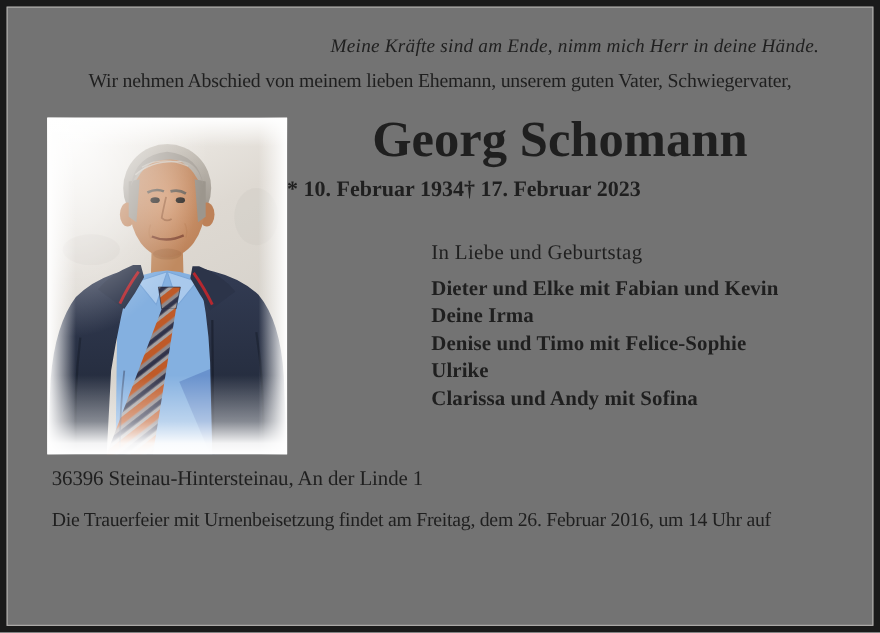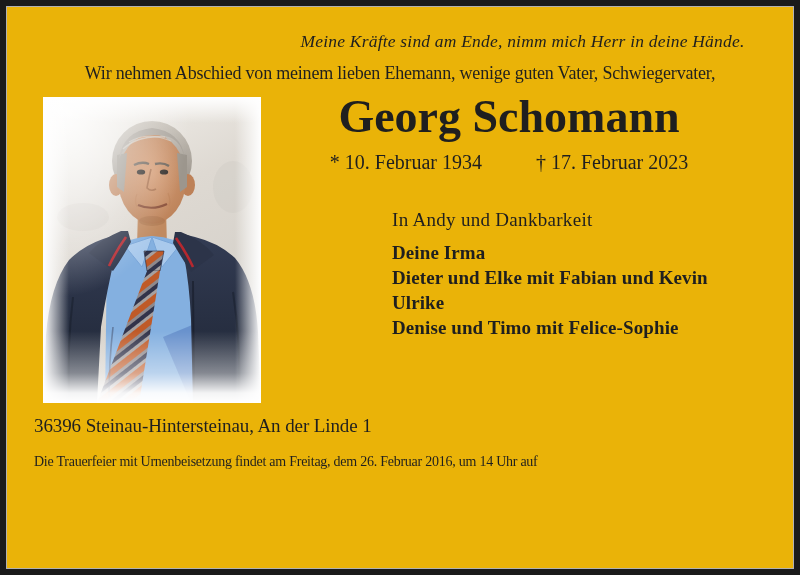--- a/index.html
+++ b/index.html
@@ -2,59 +2,59 @@
 <html style="--frame: #1a1a1a; --text: #1f1f1f; --wall: #dcd8d1; --jacket: #273046; --jacket-dark: #1d2432; --shirt: #84b0e0; --shirt-light: #a9c9ec; --trim-red: #b5282f; --skin: #cf9872; --skin-dark: #b97f58; --hair: #a8a29a; --tie-orange: #bf5a28; --tie-grey: #8f898c; --tie-navy: #31334a;"><head>
 <meta charset="utf-8">
 <style>
   :root{
     --frame:#1a1a1a; --text:#1f1f1f; --wall:#dcd8d1; --jacket:#273046;
     --jacket-dark:#1d2432; --shirt:#84b0e0; --shirt-light:#a9c9ec;
     --trim-red:#b5282f; --skin:#cf9872; --skin-dark:#b97f58; --hair:#a8a29a;
   }
   html,body{margin:0;padding:0;background:#fff;}
   body{width:800px;height:575px;font-family:"Liberation Serif","DejaVu Serif",serif;color:var(--text,#1f1f1f);}
-  .notice{box-sizing:border-box;width:800px;height:575px;border:6px solid var(--frame,#1a1a1a);background:#eab308;}
+  .notice{box-sizing:border-box;width:800px;height:575px;border:6px solid var(--frame,#1a1a1a);background:#737373;}
   .inner{box-sizing:border-box;width:100%;height:100%;border:1px solid #b3b1ae;overflow:hidden;position:relative;}
 
   .motto{margin-top:24px;padding-left:245px;text-align:center;font-style:italic;
          font-size:17.5px;line-height:20px;letter-spacing:.2px;}
   .intro{margin-top:12px;text-align:center;font-size:18px;line-height:21px;letter-spacing:-.2px;}
 
-  .main-row{display:flex;margin-top:13px;align-items:flex-start;}
+  .main-row{display:flex;margin-top:23px;align-items:flex-start;}
   .photo{position:relative;width:218px;height:306px;margin-left:36px;flex:0 0 auto;}
   .photo svg{display:block;}
   .photo-fade{position:absolute;inset:0;pointer-events:none;background:
     linear-gradient(to top,#fff 0,rgba(255,255,255,.95) 10px,rgba(255,255,255,.45) 30px,rgba(255,255,255,0) 72px),
     linear-gradient(to bottom,#fff 0,rgba(255,255,255,0) 26px),
     linear-gradient(to right,#fff 0,rgba(255,255,255,0) 26px),
     linear-gradient(to left,#fff 0,rgba(255,255,255,0) 26px),
     radial-gradient(ellipse at 10% 4%,rgba(255,255,255,.9),rgba(255,255,255,0) 45%);}
 
   .right-col{flex:1;padding-right:36px;}
   .deceased-name{margin-top:-4px;text-align:center;font-weight:bold;font-size:46px;line-height:48px;}
-  .dates{margin-top:9px;display:flex;justify-content:center;gap:54px;
-         font-weight:normal;font-size:20px;line-height:24px;}
+  .dates{margin-top:9px;display:flex;
+         font-weight:bold;font-size:20px;line-height:24px;}
   .tribute{padding-left:131px;}
   .tribute-heading{margin-top:34px;font-size:19px;line-height:24px;letter-spacing:.3px;}
   .mourners{margin-top:8px;font-weight:bold;font-size:19px;line-height:25px;letter-spacing:.1px;}
 
-  .footer{margin-left:27px;margin-top:12px;}
+  .footer{margin-left:40px;margin-top:12px;}
   .address{font-size:19px;line-height:22px;letter-spacing:-.1px;}
-  .funeral{margin-top:14px;font-size:14px;line-height:22px;letter-spacing:-.25px;white-space:nowrap;}
+  .funeral{margin-top:14px;font-size:18px;line-height:22px;letter-spacing:-.25px;white-space:nowrap;}
 </style>
 </head>
 <body>
 
 <div class="notice">
   <div class="inner">
 
     <div class="motto">Meine Kräfte sind am Ende, nimm mich Herr in deine Hände.</div>
 
     <div class="intro">
-      <div>Wir nehmen Abschied von meinem lieben Ehemann, wenige guten Vater, Schwiegervater,</div>
+      <div>Wir nehmen Abschied von meinem lieben Ehemann, unserem guten Vater, Schwiegervater,</div>
     </div>
 
     <div class="main-row">
 
       <div class="photo" role="img" aria-label="Porträtfoto: älterer Mann mit grauem Haar, dunkelblauer Jacke mit rotem Kragenstreifen, hellblauem Hemd und gestreifter Krawatte vor heller Wand">
         <svg width="218" height="306" viewBox="0 0 218 306">
           <defs>
             <linearGradient id="wallGrad" x1="0" y1="0" x2="0.35" y2="1">
               <stop offset="0" stop-color="#f6f4f0"></stop>
               <stop offset="0.45" stop-color="#ded9d2"></stop>
@@ -149,26 +149,27 @@
         <div class="photo-fade"></div>
       </div>
 
       <div class="right-col">
         <div class="deceased-name">Georg Schomann</div>
         <div class="dates">
           <span>* 10. Februar 1934</span>
           <span>† 17. Februar 2023</span>
         </div>
         <div class="tribute">
-          <div class="tribute-heading">In Andy und Dankbarkeit</div>
+          <div class="tribute-heading">In Liebe und Geburtstag</div>
           <div class="mourners">
+            <div>Dieter und Elke mit Fabian und Kevin</div>
             <div>Deine Irma</div>
-            <div>Dieter und Elke mit Fabian und Kevin</div>
+            <div>Denise und Timo mit Felice-Sophie</div>
             <div>Ulrike</div>
-            <div>Denise und Timo mit Felice-Sophie</div>
+            <div>Clarissa und Andy mit Sofina</div>
           </div>
         </div>
       </div>
     </div>
 
     <div class="footer">
       <div class="address">36396 Steinau-Hintersteinau, An der Linde 1</div>
       <div class="funeral">
         <div>Die Trauerfeier mit Urnenbeisetzung findet am Freitag, dem 26. Februar 2016, um 14 Uhr auf</div>
       </div>

